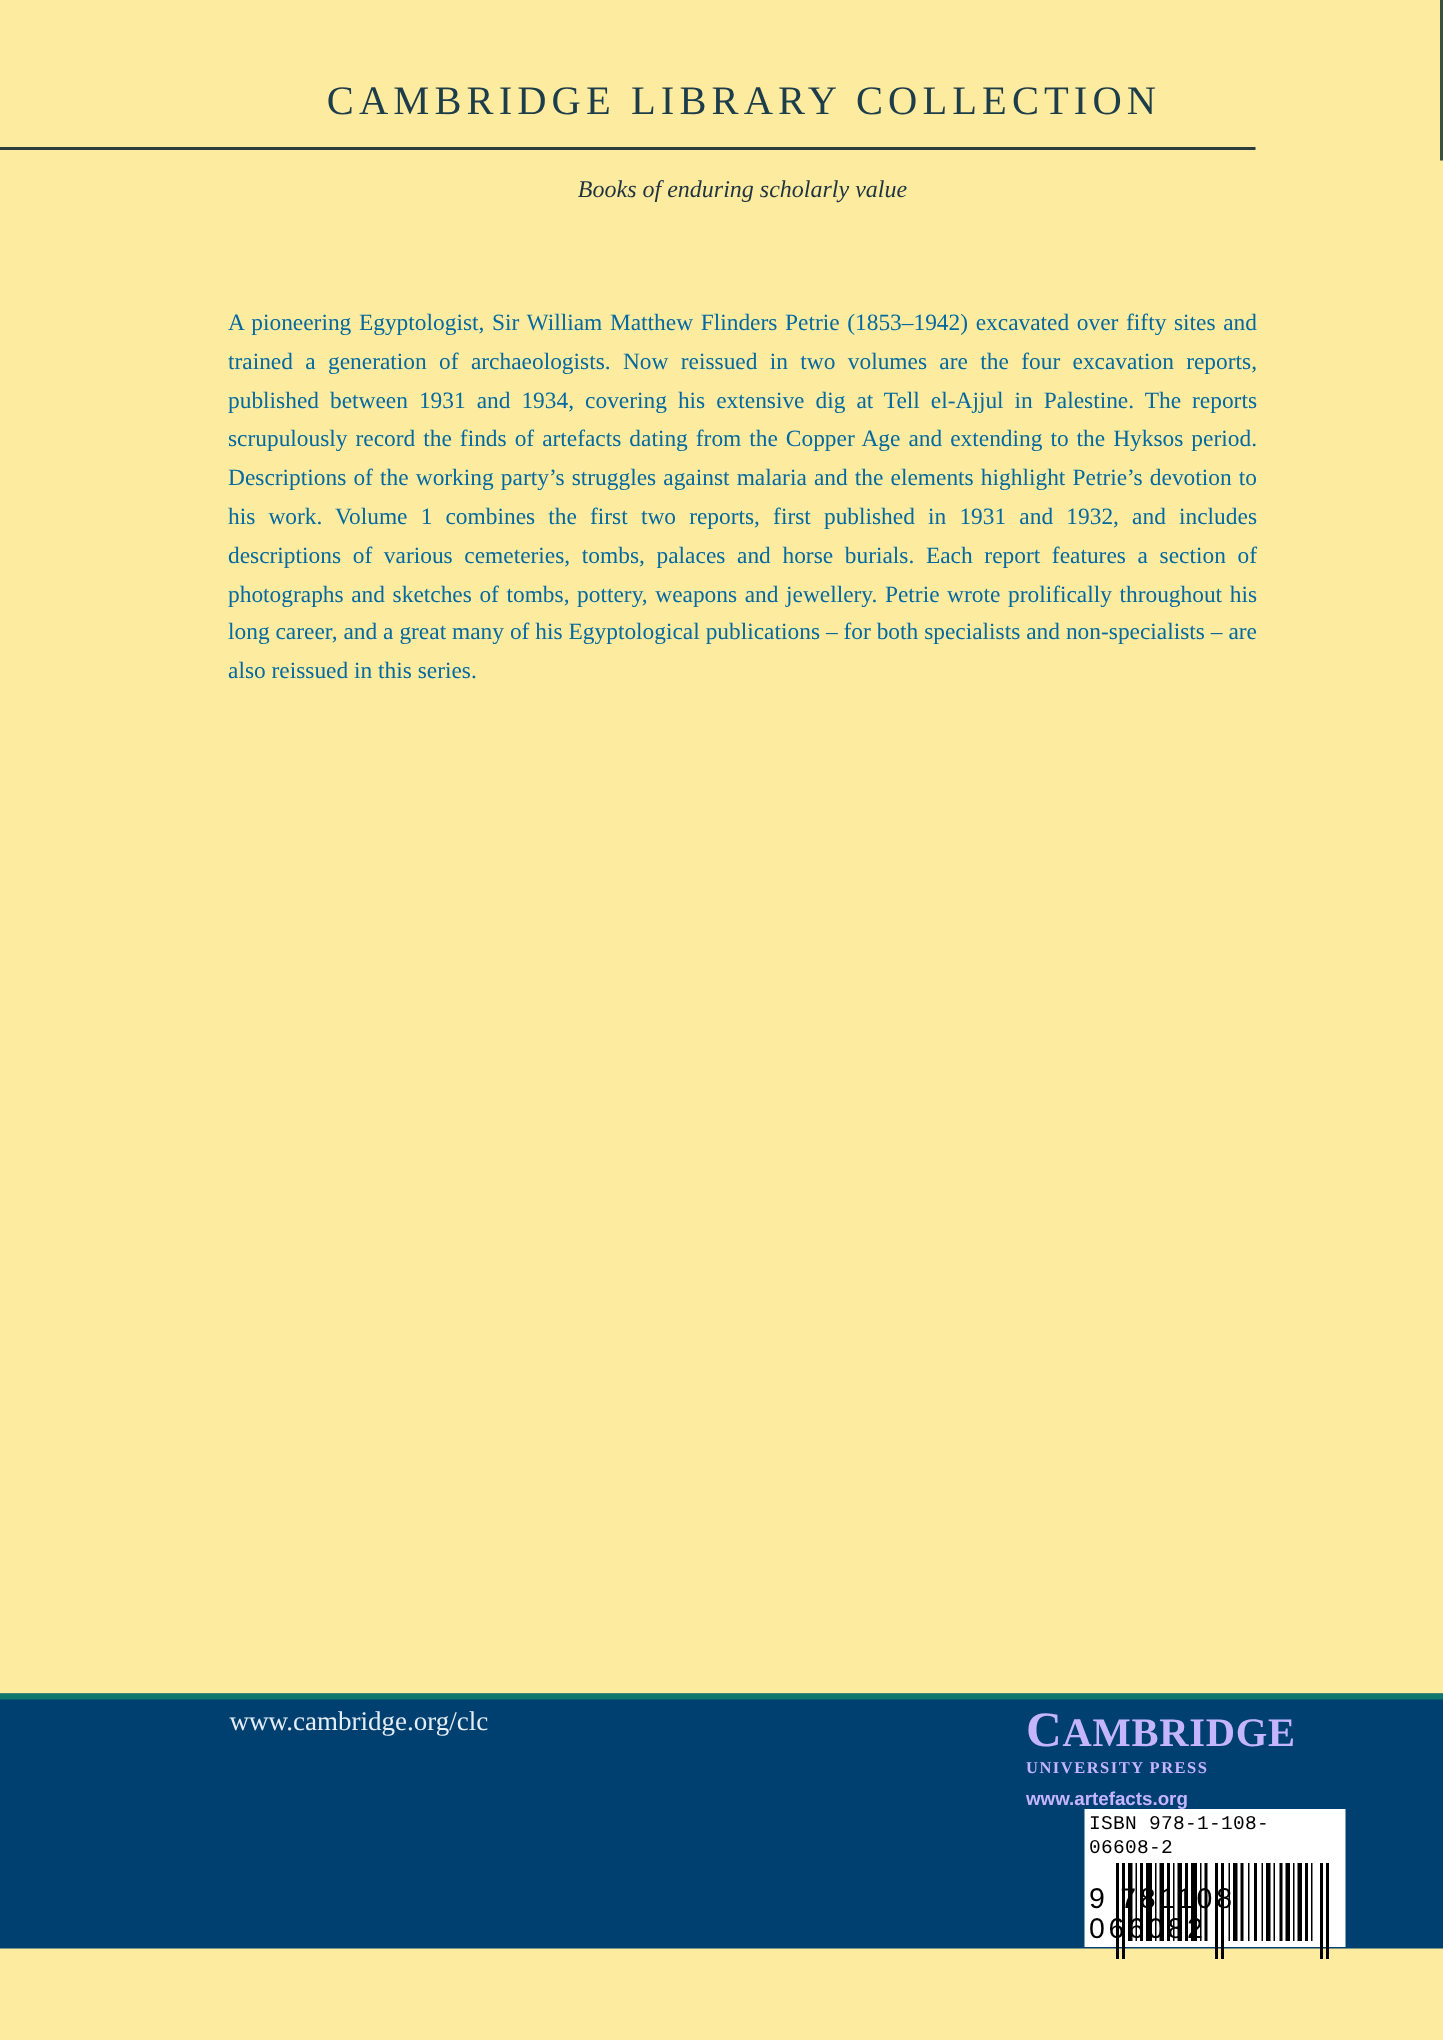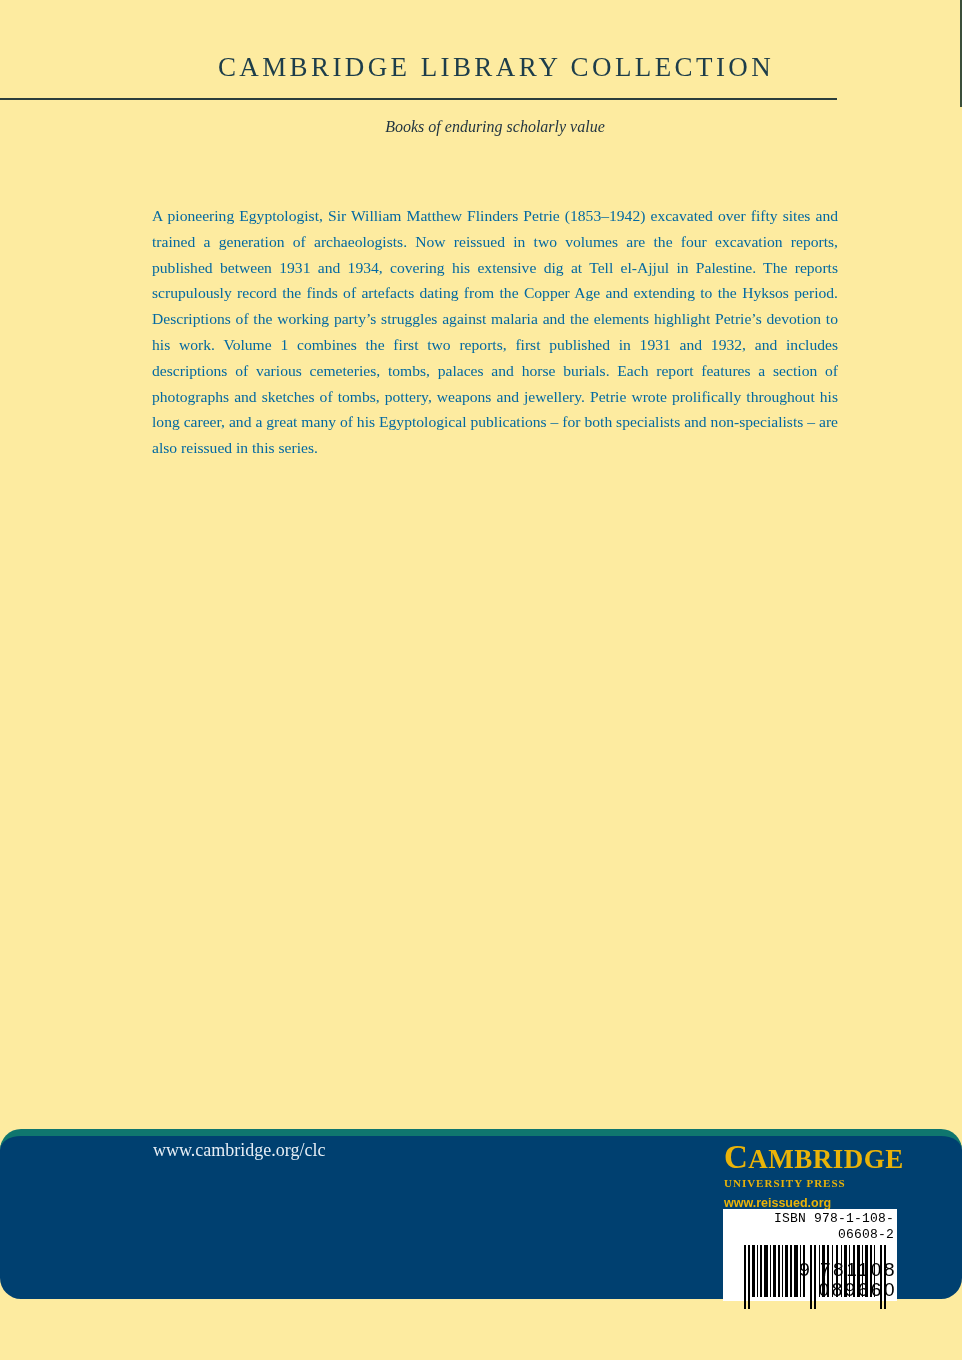--- a/index.html
+++ b/index.html
@@ -36,51 +36,49 @@
     position: absolute; top: 203px; left: 152px; width: 686px;
     font-size: 15.6px; line-height: 25.8px;
     color: #0369a1;
     text-align: justify;
     text-align-last: left;
   }
   .footer {
     position: absolute; left: 0; top: 1129px;
     width: 962px; height: 170px;
     background: #004070;
-    border-top: 7px solid #0f766e;
-    border-radius: 21px;
+    border-top: 4px solid #0f766e;
   }
   .footer-url {
     position: absolute; left: 153px; top: 4px;
     font-size: 18px; color: #e6eef5;
   }
   .cup-logo {
-    position: absolute; left: 724px; top: 7px;
-    color: #eab308;
+    position: absolute; left: 684px; top: 7px;
+    color: #c4b5fd;
   }
   .cup-name {
     font-size: 27px; font-weight: bold; letter-spacing: 0.5px;
     line-height: 28px;
   }
   .cup-name .cap { font-size: 33px; }
   .cup-sub {
     font-size: 11px; font-weight: bold; letter-spacing: 1px;
     line-height: 18px; margin-top: 1px;
   }
   .cup-web {
     font-family: "Liberation Sans", "DejaVu Sans", sans-serif;
     font-size: 12.5px; font-weight: bold;
     margin-top: 4px;
   }
   .barcode-box {
     position: absolute; left: 723px; top: 73px;
     width: 174px; height: 92px;
     background: #ffffff;
     padding: 2px 3px;
-    text-align: right;
   }
   .isbn-text {
     font-family: "Liberation Mono", "DejaVu Sans Mono", monospace;
     font-size: 13px; color: #000; line-height: 16px; letter-spacing: 0.2px;
   }
   .bars {
     display: block;
     margin-top: 2px;
     margin-left: 18px;
   }
@@ -101,21 +99,21 @@
 <div class="tagline">Books of enduring scholarly value</div>
 
 <p class="blurb">A pioneering Egyptologist, Sir William Matthew Flinders Petrie (1853–1942) excavated over fifty sites and trained a generation of archaeologists. Now reissued in two volumes are the four excavation reports, published between 1931 and 1934, covering his extensive dig at Tell el-Ajjul in Palestine. The reports scrupulously record the finds of artefacts dating from the Copper Age and extending to the Hyksos period. Descriptions of the working party’s struggles against malaria and the elements highlight Petrie’s devotion to his work. Volume 1 combines the first two reports, first published in 1931 and 1932, and includes descriptions of various cemeteries, tombs, palaces and horse burials. Each report features a section of photographs and sketches of tombs, pottery, weapons and jewellery. Petrie wrote prolifically throughout his long career, and a great many of his Egyptological publications – for both specialists and non-specialists – are also reissued in this series.</p>
 
 <div class="footer">
   <div class="footer-url">www.cambridge.org/clc</div>
 
   <div class="cup-logo">
     <div class="cup-name"><span class="cap">C</span><span>AMBRIDGE</span></div>
     <div class="cup-sub">UNIVERSITY PRESS</div>
-    <div class="cup-web">www.reissued.org</div>
+    <div class="cup-web">www.artefacts.org</div>
   </div>
 
   <div class="barcode-box">
     <div class="isbn-text">ISBN 978-1-108-06608-2</div>
     <svg class="bars" width="148" height="64" viewBox="0 0 148 64">
       <g fill="#000">
         <rect x="0" y="0" width="2" height="64"></rect>
         <rect x="4" y="0" width="2" height="64"></rect>
         <rect x="8" y="0" width="3" height="52"></rect>
         <rect x="13" y="0" width="1" height="52"></rect>
@@ -143,15 +141,15 @@
         <rect x="109" y="0" width="2" height="52"></rect>
         <rect x="113" y="0" width="3" height="52"></rect>
         <rect x="118" y="0" width="1" height="52"></rect>
         <rect x="121" y="0" width="3" height="52"></rect>
         <rect x="126" y="0" width="2" height="52"></rect>
         <rect x="130" y="0" width="1" height="52"></rect>
         <rect x="136" y="0" width="2" height="64"></rect>
         <rect x="140" y="0" width="2" height="64"></rect>
       </g>
     </svg>
-    <div class="bar-digits">9 781108 089660</div>
+    <div class="bar-digits">9 781108 066082</div>
   </div>
 </div>
 
 </body></html>

